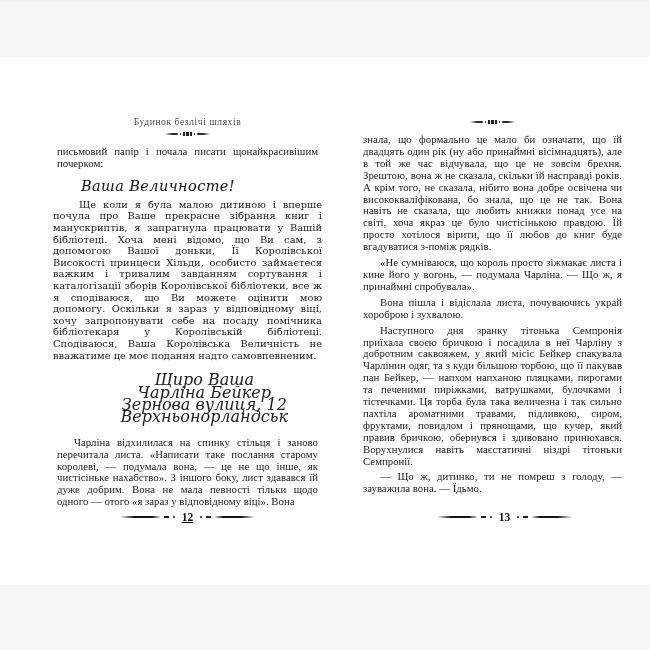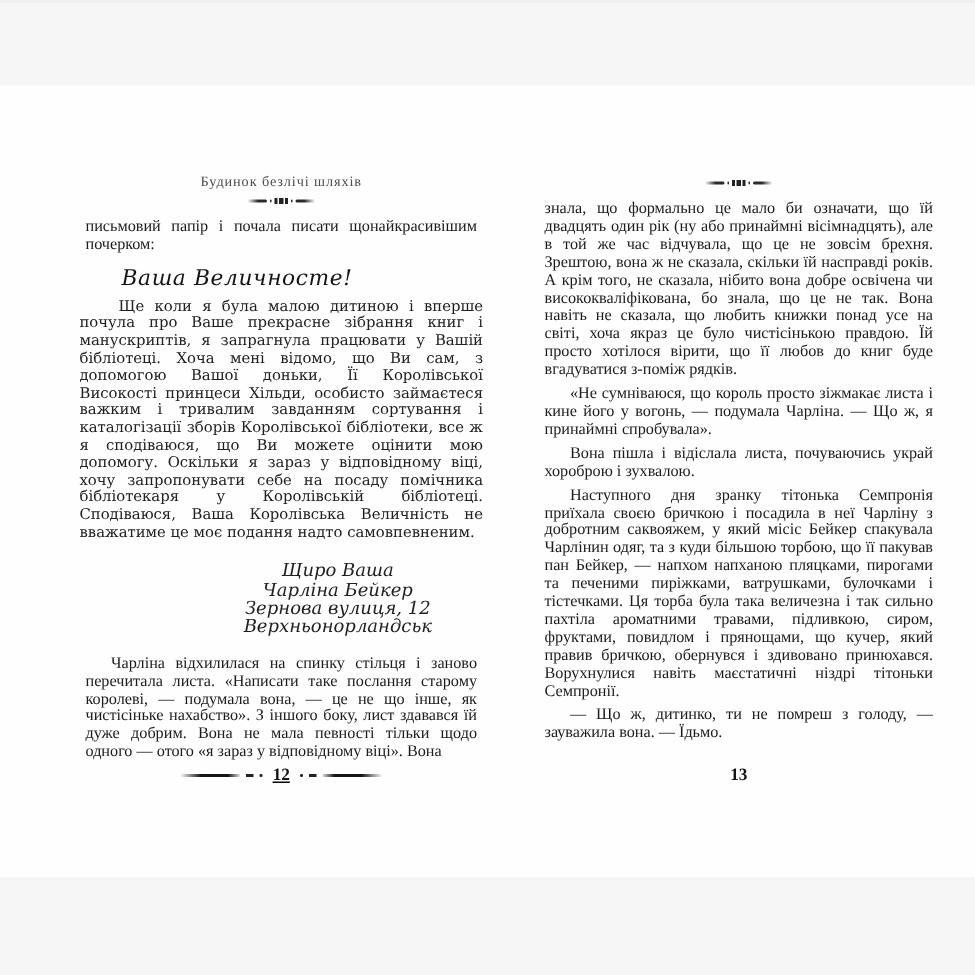--- a/index.html
+++ b/index.html
@@ -29,29 +29,29 @@
   .bodytext + .bodytext{margin-top:0;}
   .indent{text-indent:17px;}
   .first-body{margin-top:9px;}
   .section-gap{margin-top:12px;}
 
   .salutation{font-family:"DejaVu Serif",serif;font-style:italic;font-weight:normal;
     font-size:14.5px;color:#141414;margin:8px 0 0 28px;letter-spacing:0.4px;}
   .letter-body{font-family:"DejaVu Serif",serif;
     font-size:9.9px;line-height:11.6px;color:#202020;text-align:justify;
     text-indent:26px;margin:5px 0 0 0;}
-  .signature{font-family:"DejaVu Serif",serif;font-style:italic;font-size:12px;
+  .signature{font-family:"DejaVu Serif",serif;font-style:italic;font-size:16px;
     line-height:12.4px;color:#202020;width:fit-content;
     margin:13px 34px 0 auto;text-align:center;}
   .after-letter{margin-top:13px;}
 
   .page-num-row{position:absolute;top:510px;display:flex;align-items:center;
     justify-content:center;gap:4px;height:14px;}
   .pn-left{left:53px;width:269px;text-decoration:underline;}
-  .pn-right{left:359px;width:267px;flex-direction:column;}
+  .pn-right{left:371px;width:267px;}
   .pn-line{width:40px;height:2px;border-radius:1px;}
   .pn-line.l{background:linear-gradient(to right,rgba(20,20,20,0) 0%,#161616 35%,#161616 80%,rgba(20,20,20,0.15));}
   .pn-line.r{background:linear-gradient(to left,rgba(20,20,20,0) 0%,#161616 35%,#161616 80%,rgba(20,20,20,0.15));}
   .pn-dash{width:5px;height:1.4px;background:#222;}
   .pn-dot{width:1.8px;height:1.8px;border-radius:50%;background:#222;}
   .pn-num{font-size:11.5px;font-weight:bold;color:#141414;padding:0 3px;line-height:14px;}
 </style>
 </head>
 <body>
 

